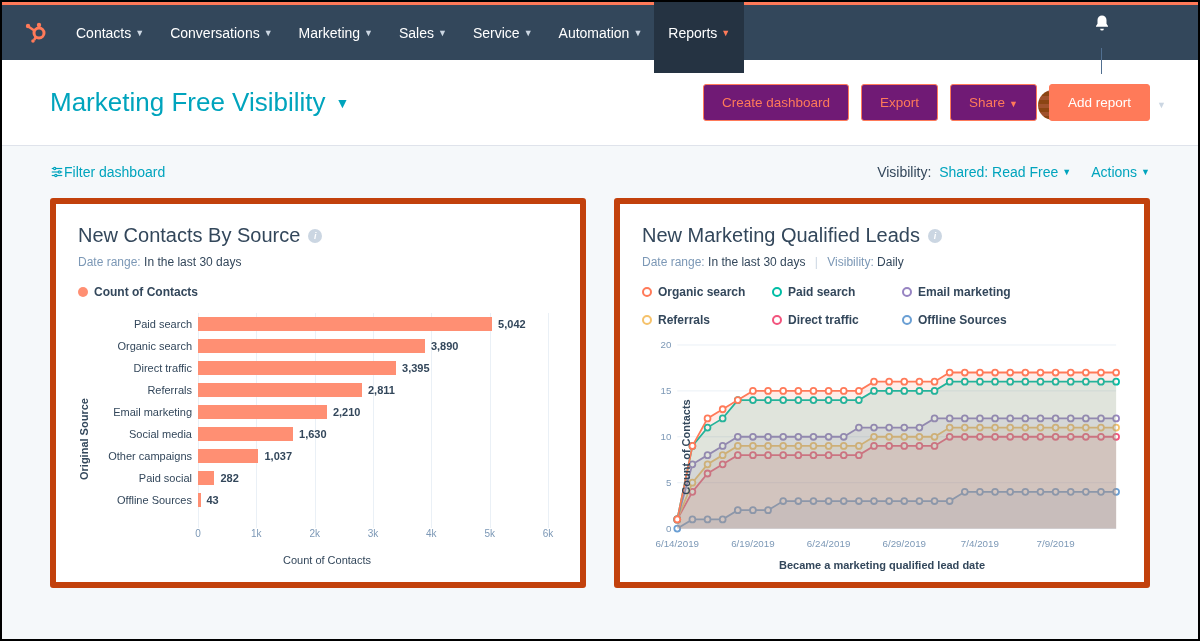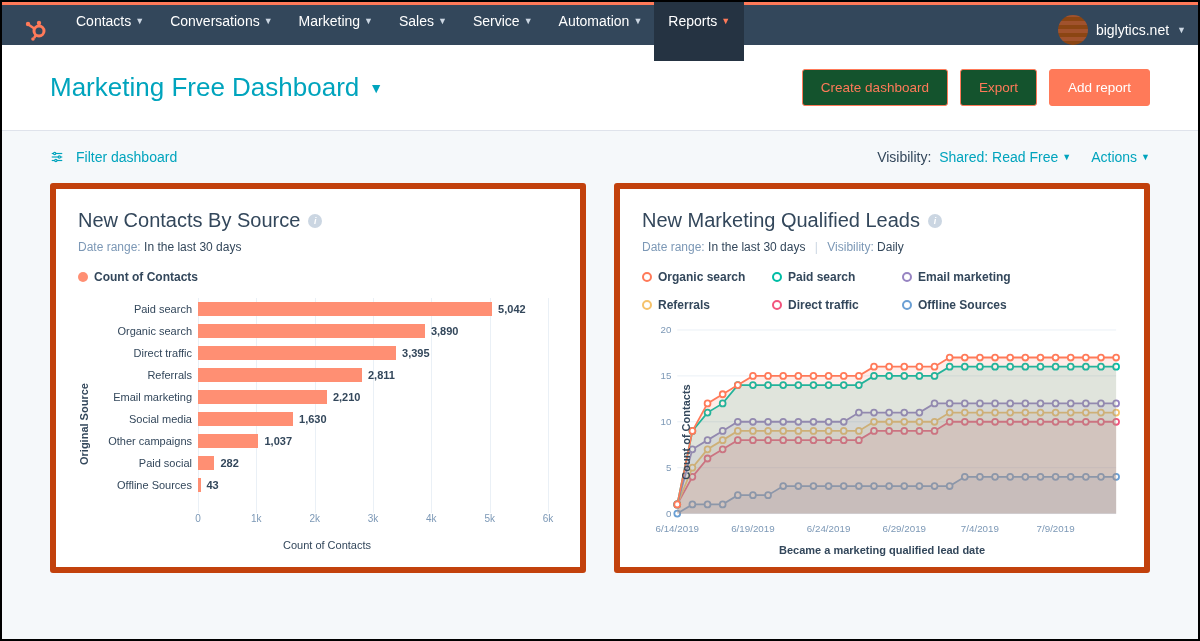--- a/index.html
+++ b/index.html
@@ -1,40 +1,40 @@
 <!DOCTYPE html>
 <html><head>
 <meta charset="utf-8">
 <style>
 * { margin: 0; padding: 0; box-sizing: border-box; }
 body { font-family: -apple-system, BlinkMacSystemFont, "Segoe UI", Helvetica, Arial, sans-serif; background: #f5f8fa; width: 1200px; height: 641px; overflow: hidden; border: 2px solid #000; }
 .topbar-accent { height: 3px; background: #ff7a59; }
-.topnav { background: #33475b; height: 40px; display: flex; align-items: flex-end; padding: 0 12px 0 20px; }
+.topnav { background: #33475b; height: 55px; display: flex; align-items: center; padding: 0 32px 0 20px; }
 .logo { width: 28px; height: 28px; display: flex; align-items: center; justify-content: center; margin-right: 26px; }
 .nav-items { display: flex; gap: 26px; flex: 1; }
 .nav-item { color: #fff; font-size: 14px; font-weight: 400; cursor: pointer; display: flex; align-items: center; gap: 4px; padding: 16px 0; }
 .nav-item.active { background: #253342; margin: -16px -14px; padding: 16px 14px; }
 .nav-item.active .caret { color: #ff7a59; }
 .caret { font-size: 9px; color: #cbd6e2; }
 .nav-right { display: flex; align-items: center; gap: 16px; flex-direction: column; }
 .nav-icon { color: #fff; cursor: pointer; display: flex; align-items: center; }
 .nav-divider { width: 1px; height: 26px; background: #516f90; margin: 0 2px; }
 .avatar { width: 30px; height: 30px; border-radius: 50%; background: repeating-linear-gradient(0deg,#8b4513 0,#8b4513 4px,#a0522d 4px,#a0522d 8px); }
 .account { color: #fff; font-size: 14px; display: flex; align-items: center; gap: 8px; cursor: pointer; }
 
 .header { background: #fff; padding: 24px 48px; display: flex; align-items: center; border-bottom: 1px solid #dfe3eb; }
 .page-title { color: #00a4bd; font-size: 26px; font-weight: 400; display: flex; align-items: center; gap: 10px; cursor: pointer; }
 .title-caret { color: #00a4bd; font-size: 14px; }
 .header-actions { margin-left: auto; display: flex; gap: 12px; }
-.btn { padding: 10px 18px; font-size: 13.5px; font-weight: 400; border-radius: 3px; cursor: pointer; border: 1px solid #ff7a59; background: #14532d; color: #ff7a59; }
+.btn { padding: 10px 18px; font-size: 13.5px; font-weight: 400; border-radius: 3px; cursor: pointer; border: 1px solid #ff7a59; background: #701a75; color: #ff7a59; }
 .btn-primary { background: #ff7a59; color: #fff; }
 .btn-caret { font-size: 9px; margin-left: 4px; }
 
 .subhead { display: flex; align-items: center; padding: 18px 48px; font-size: 14px; }
-.filter-link { color: #00a4bd; cursor: pointer; display: flex; align-items: center; gap: 12px; }
+.filter-link { color: #00a4bd; cursor: pointer; display: flex; align-items: center; gap: 0; }
 .subhead-right { margin-left: auto; display: flex; align-items: center; gap: 20px; }
 .vis-label { color: #33475b; }
 .link { color: #00a4bd; cursor: pointer; display: inline-flex; align-items: center; gap: 4px; }
 .link .caret { color: #00a4bd; }
 
 .cards { display: flex; gap: 28px; padding: 0 48px; }
 .card { background: #fff; border: 6px solid #c2410c; border-radius: 3px; flex: 1; padding: 20px 22px 16px 22px; height: 390px; display: flex; flex-direction: column; }
 .card-title { font-size: 20px; font-weight: 400; color: #33475b; display: flex; align-items: center; gap: 8px; }
 .info-icon { width: 14px; height: 14px; border-radius: 50%; background: #cbd6e2; color: #fff; font-size: 9px; font-weight: bold; display: inline-flex; align-items: center; justify-content: center; font-style: italic; }
 .card-meta { font-size: 12px; color: #7c98b6; margin-top: 8px; }
@@ -137,26 +137,27 @@
     <div class="account">
       <div class="avatar"></div>
       <span>biglytics.net</span>
       <span class="caret">▼</span>
     </div>
   </div>
 </div>
 
 <div class="header">
   <div class="page-title">
-    <span>Marketing Free Dashboard</span>
+    <span>Marketing Free Visibility</span>
     <span class="title-caret">▼</span>
   </div>
   <div class="header-actions">
     <button class="btn">Create dashboard</button>
     <button class="btn">Export</button>
+    <button class="btn"><span>Share</span><span class="btn-caret">▼</span></button>
     <button class="btn btn-primary">Add report</button>
   </div>
 </div>
 
 <div class="subhead">
   <div class="filter-link">
     <svg width="14" height="14" viewBox="0 0 24 24" fill="none" stroke="#00a4bd" stroke-width="2">
         <line x1="3" y1="6" x2="21" y2="6"></line>
         <line x1="3" y1="12" x2="21" y2="12"></line>
         <line x1="3" y1="18" x2="21" y2="18"></line>

